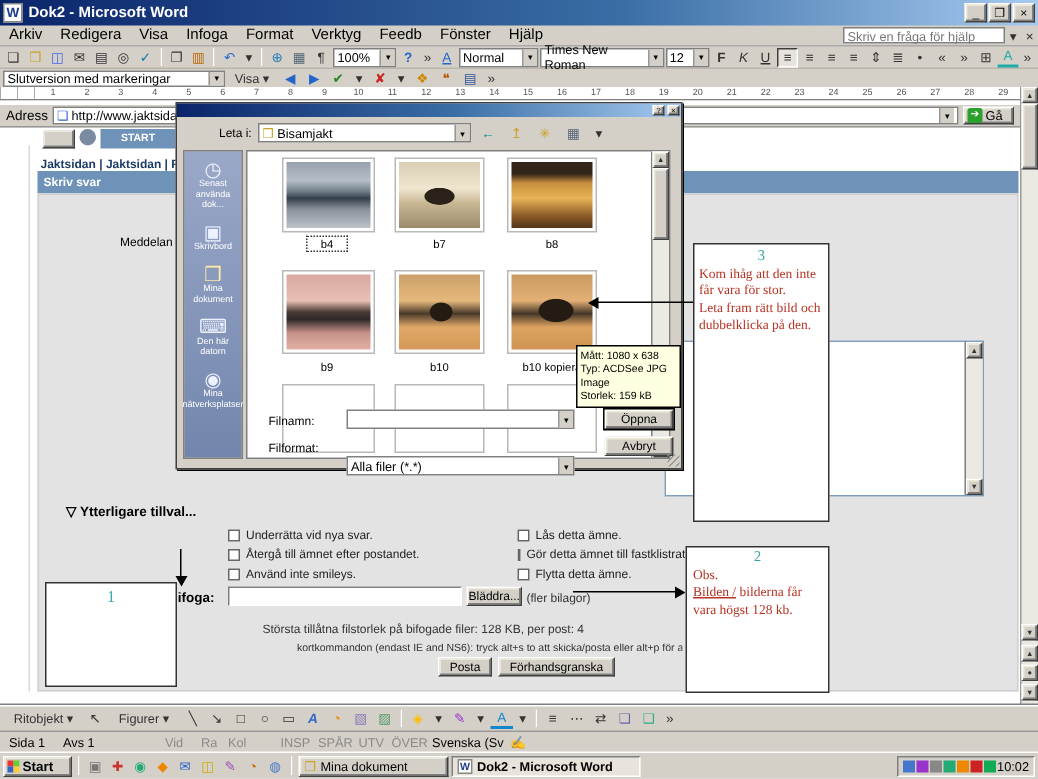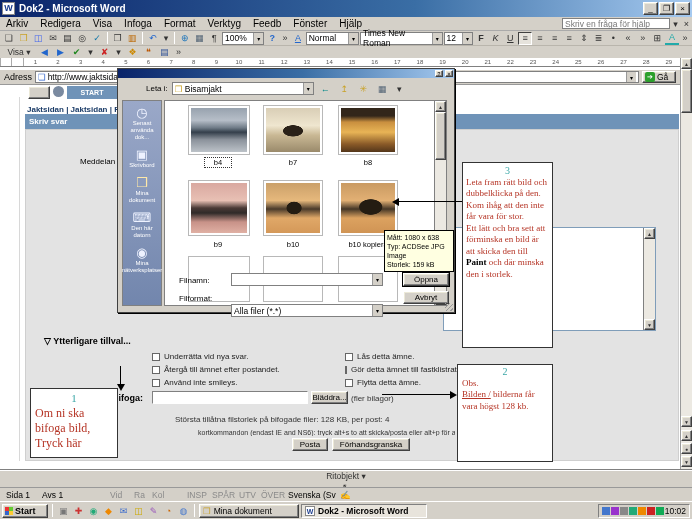--- a/index.html
+++ b/index.html
@@ -61,21 +61,21 @@
   .pic2{background:radial-gradient(ellipse 16px 9px at 50% 52%,#2a2118 0 60%,transparent 65%),linear-gradient(180deg,#d9ceb6,#efe6cf 40%,#c9b894 62%,#9a8a6b);}
   .pic3{background:linear-gradient(180deg,#32261a 0 18%,#c98f3f 32%,#e8b456 55%,#8a5a28 82%,#53361a);}
   .pic4{background:linear-gradient(180deg,#d9a8a0,#e8c0b4 35%,#4a3a36 50%,#2f2a28 60%,#c89288 78%,#e0b0a4);}
   .pic5{background:radial-gradient(ellipse 12px 10px at 52% 50%,#241c12 0 60%,transparent 66%),linear-gradient(180deg,#caa06a,#e6b87c 35%,#4a3a2a 52%,#e0a868 70%,#d49858);}
   .pic6{background:radial-gradient(ellipse 18px 12px at 55% 48%,#241c12 0 62%,transparent 67%),linear-gradient(180deg,#c99a62,#e2b074 35%,#443626 52%,#dca260 70%,#d09454);}
   .callout { background:#fff; border:1px solid #333; z-index:8; font-family:"Liberation Serif", serif; color:#b53425; }
   .cnum { color:#3aa6a6; text-align:center; font-size:10px; display:block; }
   .arrowline { background:#000; z-index:7; }
   .arrhead { width:0; height:0; z-index:7; }
   .vsb { left:680px; top:58px; width:12px; height:412px; background:#ece9e2; border-left:1px solid #999; }
-  .drawbar { left:0; top:470px; width:692px; height:17px; background:#d4d0c8; border-top:1px solid #fff; box-shadow:0 -1px 0 #808080; display:flex; align-items:center; gap:1px; padding:0 3px; font-size:9px;flex-direction:column; }
+  .drawbar { left:0; top:470px; width:692px; height:17px; background:#d4d0c8; border-top:1px solid #fff; box-shadow:0 -1px 0 #808080; display:flex; align-items:center; gap:1px; padding:0 3px; font-size:9px; }
   .statusbar { left:0; top:487px; width:692px; height:14px; background:#d4d0c8; border-top:1px solid #999; font-size:8.5px; }
   .statusbar span { position:absolute; top:2px; }
   .dim { color:#8a8a8a; }
   .taskbar { left:0; top:501px; width:692px; height:18px; background:#d4d0c8; border-top:1px solid #fff; display:flex; align-items:center; gap:2px; padding:0 2px; }
   .startbtn { width:46px; height:14px; display:flex; align-items:center; gap:2px; font-size:9px; font-weight:bold; padding:0 2px; }
   .flag { width:8px; height:8px; display:grid; grid-template-columns:4px 4px; }
   .flag i { display:block; }
   .ql { width:13px; height:13px; font-size:9px; display:flex; align-items:center; justify-content:center; }
   .taskitem { height:14px; display:flex; align-items:center; gap:3px; font-size:8.5px; padding:0 3px; overflow:hidden; white-space:nowrap; }
   .tray { margin-left:auto; height:14px; border:1px solid; border-color:#808080 #fff #fff #808080; display:flex; align-items:center; gap:1px; padding:0 3px; font-size:8.5px; }
@@ -155,20 +155,24 @@
   <div class="tbtn">≣</div>
   <div class="tbtn">•</div>
   <div class="tbtn">«</div>
   <div class="tbtn">»</div>
   <div class="tbtn">⊞</div>
   <div class="tbtn" style="color:#2aa;border-bottom:2px solid #2aa">A</div>
   <div class="tbtn sm">»</div>
 </div>
 
 <div class="abs tbar tb2">
+  <div class="combo" style="width:148px;height:11px">
+    <span>Slutversion med markeringar</span>
+    <span class="dd">▾</span>
+  </div>
   <div class="tbtn" style="width:34px;font-size:8.5px">
     <span>Visa</span>&nbsp;<span>▾</span>
   </div>
   <div class="tbtn" style="color:#26c">◀</div>
   <div class="tbtn" style="color:#26c">▶</div>
   <div class="tbtn" style="color:#282">✔</div>
   <div class="tbtn sm">▾</div>
   <div class="tbtn" style="color:#c22">✘</div>
   <div class="tbtn sm">▾</div>
   <div class="tbtn" style="color:#c80">❖</div>
@@ -384,27 +388,25 @@
 
 <div class="abs arrowline" style="left:398px;top:201px;width:64px;height:1px"></div>
 <div class="abs arrhead" style="left:392px;top:198px;border-top:4px solid transparent;border-bottom:4px solid transparent;border-right:7px solid #000"></div>
 <div class="abs arrowline" style="left:382px;top:394px;width:70px;height:1px"></div>
 <div class="abs arrhead" style="left:450px;top:391px;border-top:4px solid transparent;border-bottom:4px solid transparent;border-left:7px solid #000"></div>
 <div class="abs arrowline" style="left:120px;top:366px;width:1px;height:19px"></div>
 <div class="abs arrhead" style="left:117px;top:384px;border-left:4px solid transparent;border-right:4px solid transparent;border-top:7px solid #000"></div>
 
 <div class="abs callout" style="left:30px;top:388px;width:88px;height:70px;padding:2px 4px;font-size:12px;line-height:15px">
   <span class="cnum" style="font-size:11px">1</span>
-  <span>Om ni ska bifoga bild, Tryck här</span>
 </div>
 <div class="abs callout" style="left:462px;top:162px;width:91px;height:186px;padding:2px 3px;font-size:9px;line-height:11.5px">
   <span class="cnum">3</span>
+  <div>Kom ihåg att den inte får vara för stor.</div>
   <div>Leta fram rätt bild och dubbelklicka på den.</div>
-  <div>Kom ihåg att den inte får vara för stor.</div>
-  <div><span>Ett lätt och bra sett att förminska en bild är att skicka den till </span><b style="color:#000">Paint</b><span> och där minska den i storlek.</span></div>
 </div>
 <div class="abs callout" style="left:457px;top:364px;width:96px;height:98px;padding:1px 4px;font-size:9px;line-height:11.5px">
   <span class="cnum">2</span>
   <div>Obs.</div>
   <div><span style="text-decoration:underline">Bilden /</span><span> bilderna får vara högst 128 kb.</span></div>
 </div>
 
 <div class="abs vsb">
   <div class="scbtn raised">▲</div>
   <div class="raised" style="width:11px;height:44px"></div>

